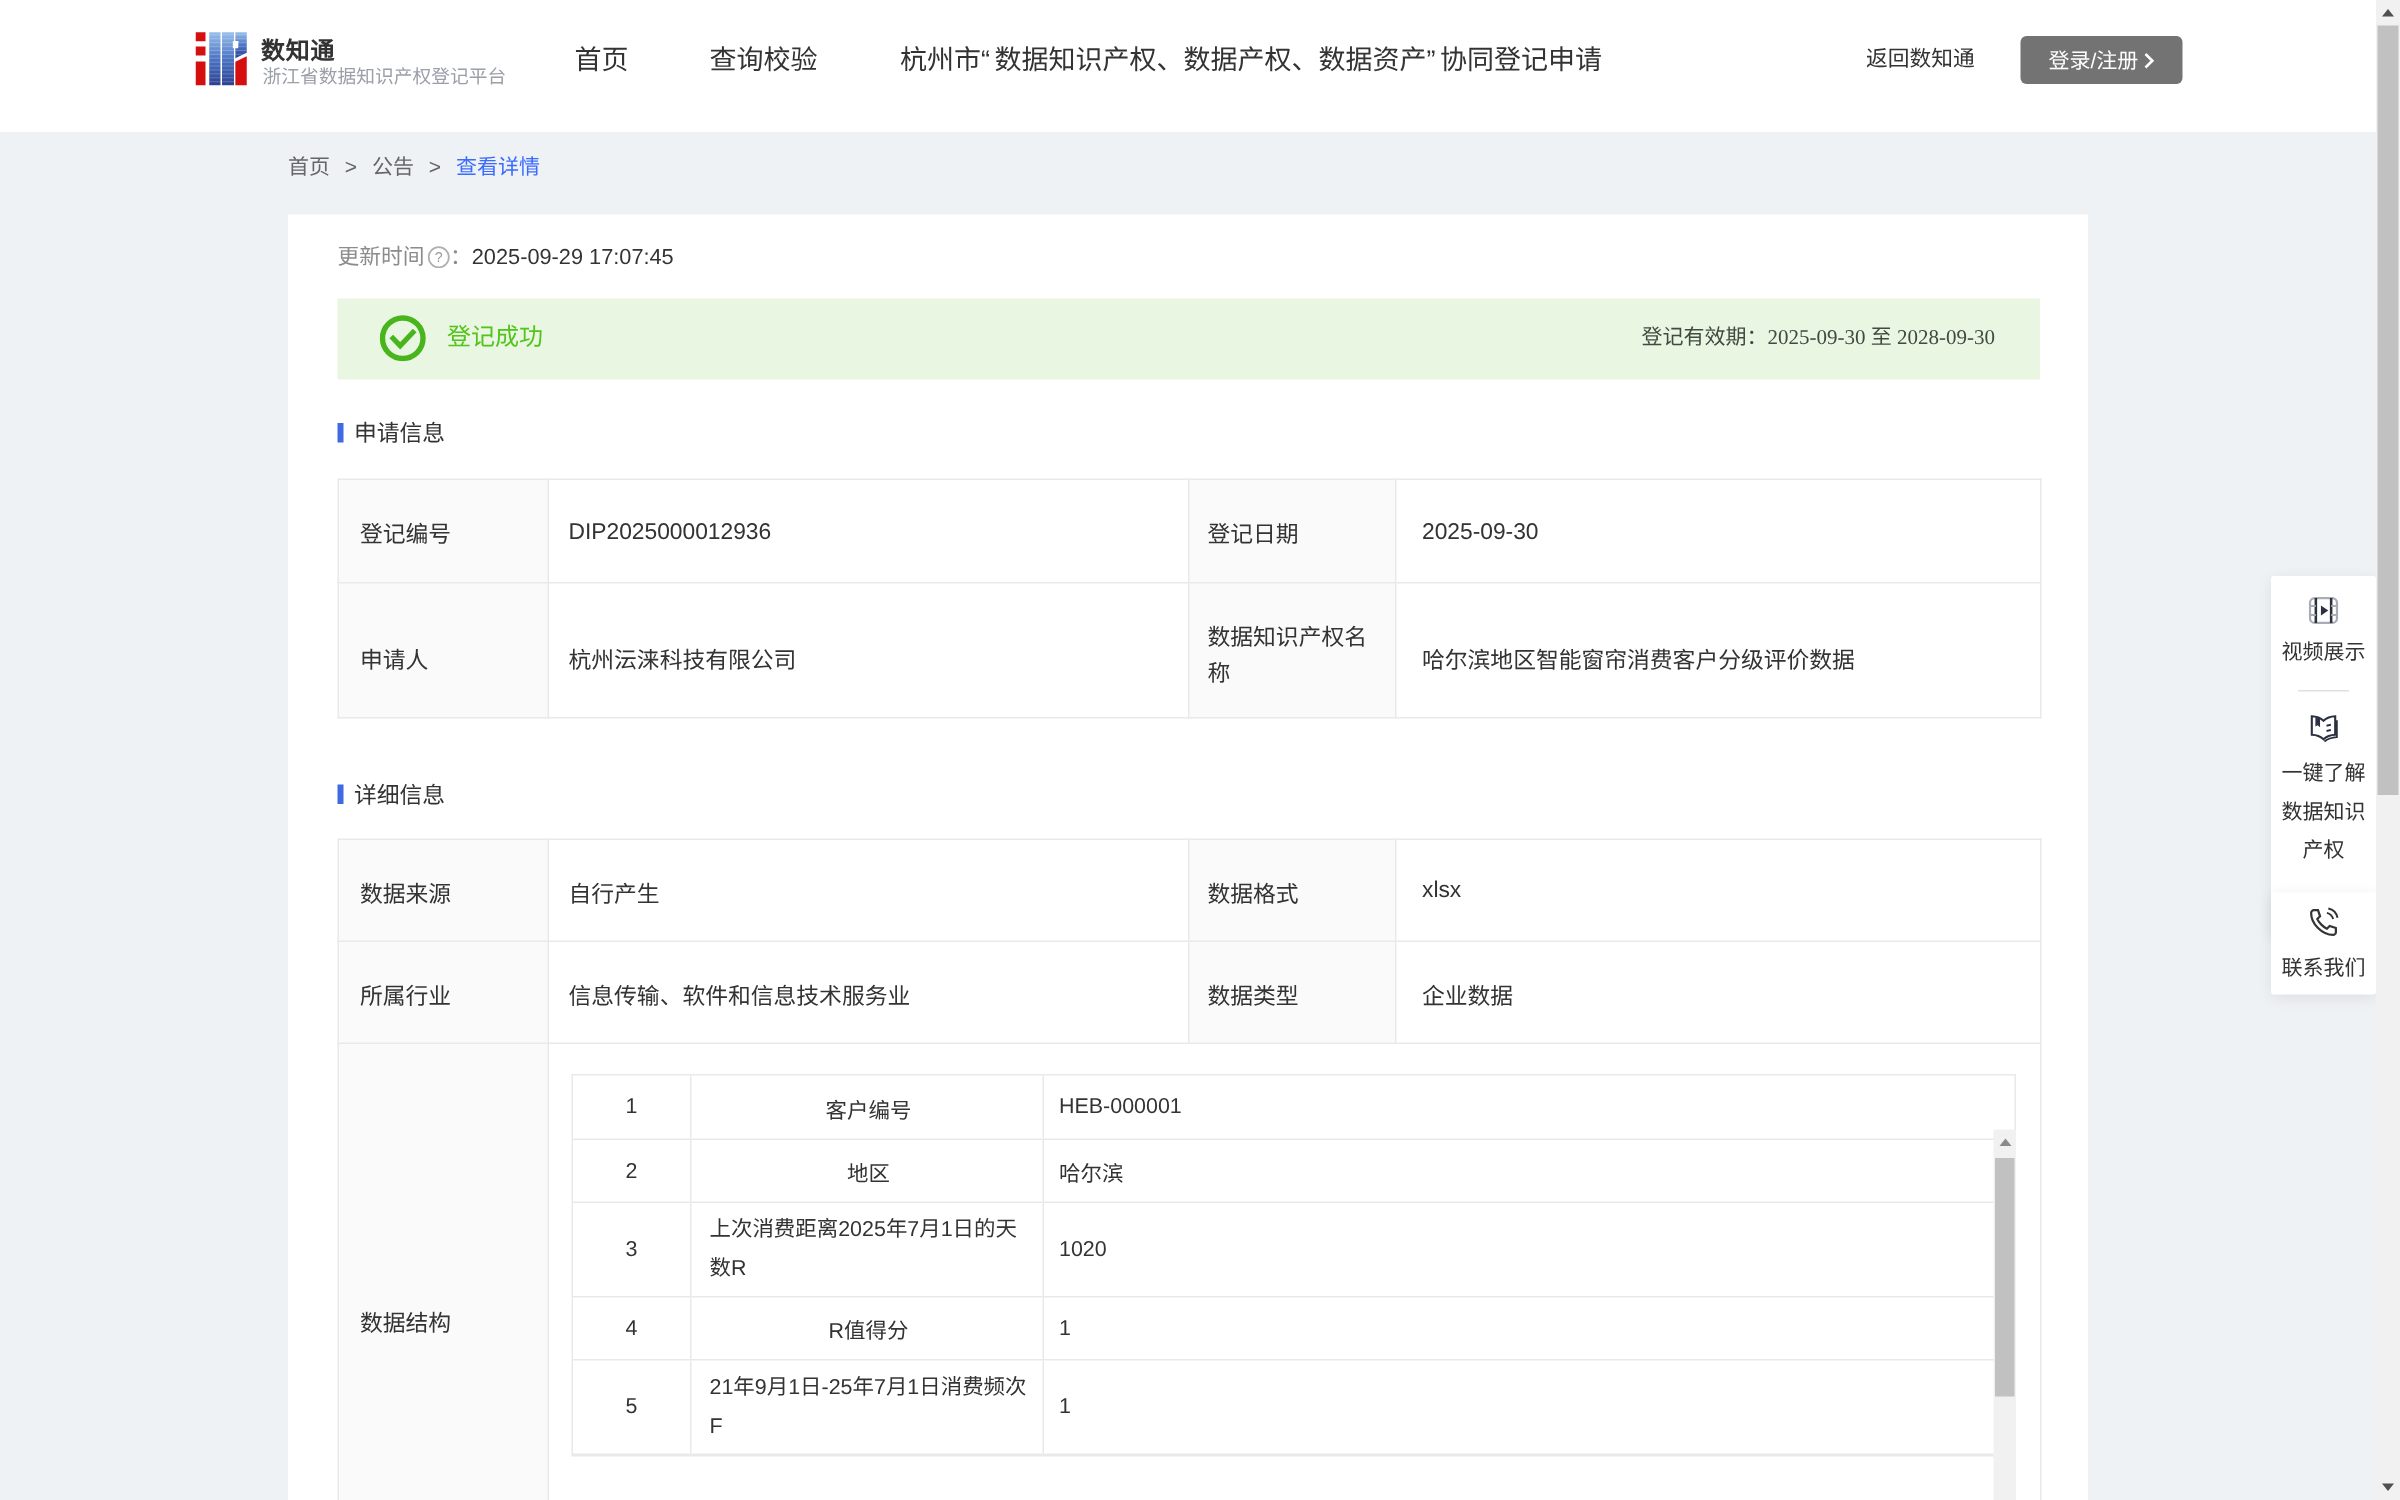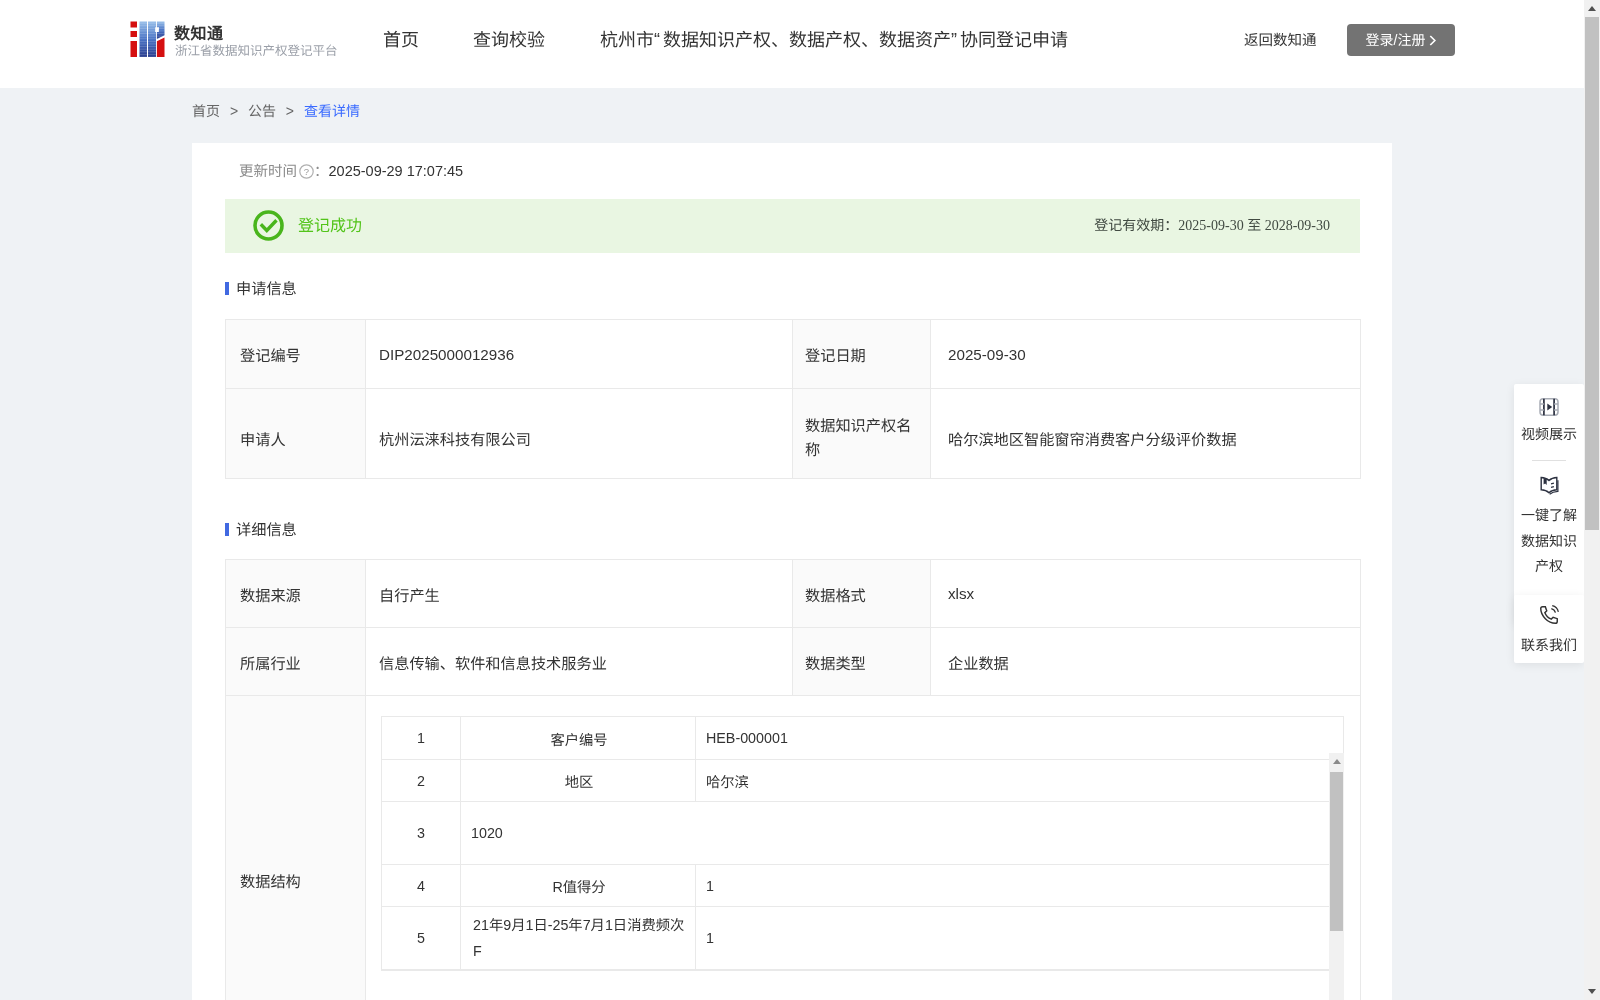--- a/index.html
+++ b/index.html
@@ -18,21 +18,21 @@
 .login-btn { position:absolute; left:1347px; top:24px; width:108px; height:32px; background:#737373; border-radius:4px; color:#fff; font-size:14px; text-align:center; line-height:32px; }
 
 
 .crumb { position:absolute; left:192px; top:100px; font-size:14px; color:#666; }
 .crumb .sep { margin:0 6px; color:#666; }
 .crumb .cur { color:#3a6bff; }
 
 
 .card { position:absolute; left:192px; top:143px; width:1200px; height:920px; background:#fff; }
 
-.update-row { position:absolute; left:47px; top:16px; font-size:14.5px; color:#8c8c8c; }
+.update-row { position:absolute; left:33px; top:16px; font-size:14.5px; color:#8c8c8c; }
 .update-row .val { color:#333; }
 
 .banner { position:absolute; left:33px; top:56px; width:1135px; height:54px; background:#e9f6e2; }
 .banner-txt { position:absolute; left:73px; top:0; height:54px; line-height:54px; font-size:16px; color:#52c41a; }
 .banner-right { position:absolute; right:30px; top:0; height:54px; line-height:54px; font-size:14px; color:#414a42; font-family:"Liberation Serif", serif; }
 
 .sec-title { position:absolute; left:33px; font-size:15.2px; color:#333; font-weight:400; }
 .sec-title::before { content:""; display:inline-block; width:4px; height:13px; background:#4169e1; margin-right:7px; vertical-align:-1px; }
 
 table.info { border-collapse:collapse; table-layout:fixed; position:absolute; left:33px; }
@@ -177,20 +177,21 @@
           <div class="ic2 cen">客户编号</div>
           <div class="ic3">HEB-000001</div>
       </div>
       <div class="itab-row" style="height:42px;">
         <div class="ic1">2</div>
           <div class="ic2 cen">地区</div>
           <div class="ic3">哈尔滨</div>
       </div>
       <div class="itab-row" style="height:63px;">
         <div class="ic1">3</div>
+          <div class="ic2" style="line-height:26px;">上次消费距离2025年7月1日的天数R</div>
           <div class="ic3">1020</div>
       </div>
       <div class="itab-row" style="height:42px;">
         <div class="ic1">4</div>
           <div class="ic2 cen">R值得分</div>
           <div class="ic3">1</div>
       </div>
       <div class="itab-row" style="height:63px;">
         <div class="ic1">5</div>
           <div class="ic2" style="line-height:26px;">21年9月1日-25年7月1日消费频次F</div>

